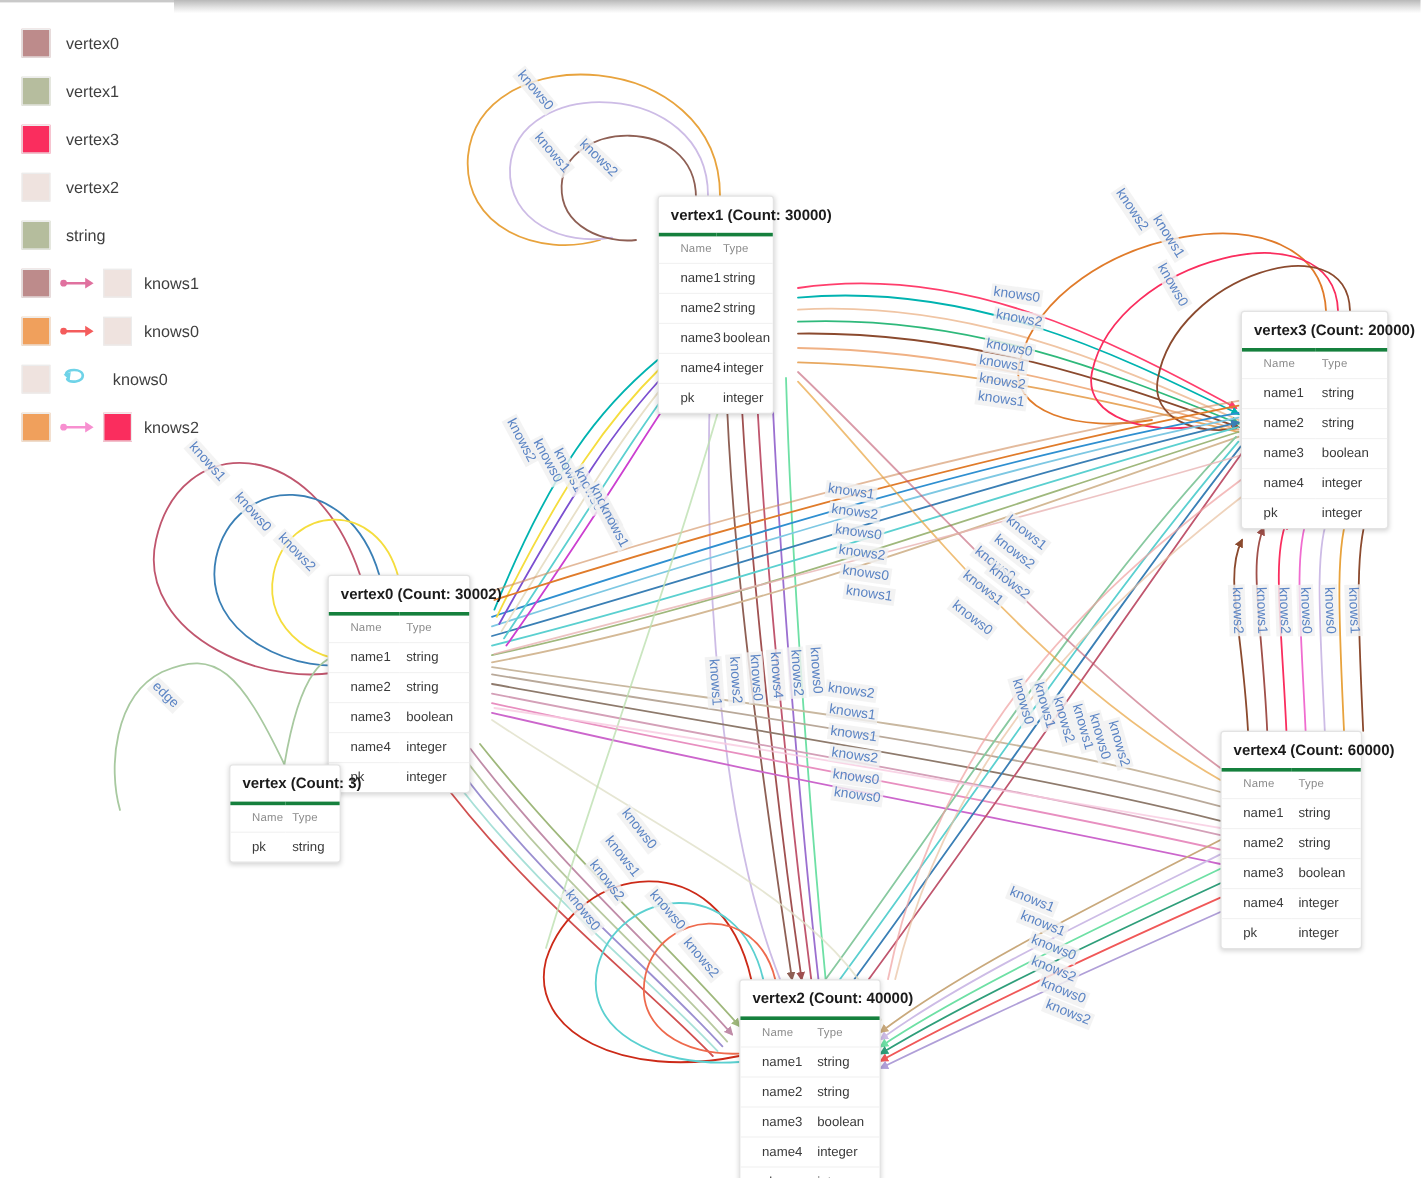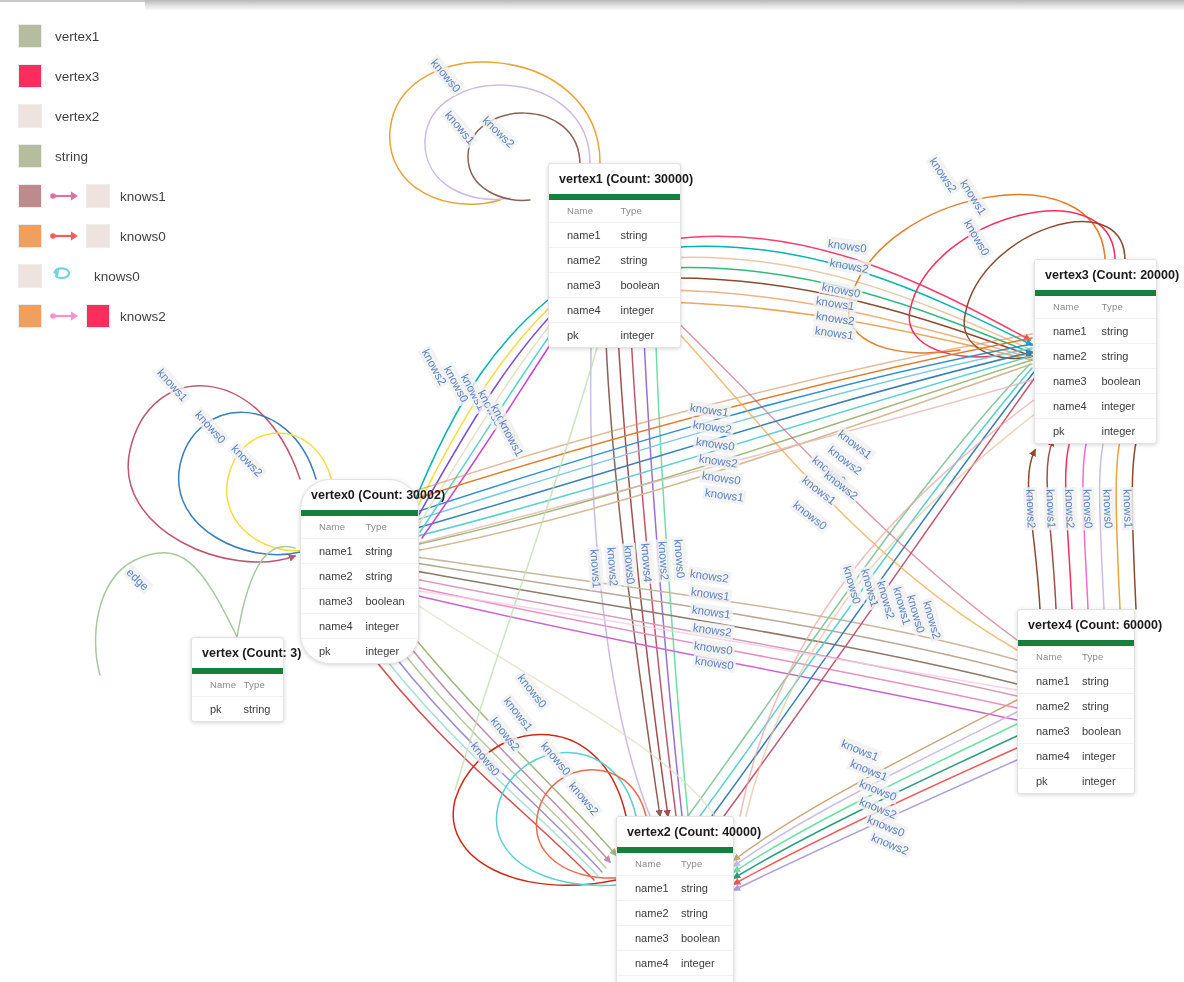--- a/index.html
+++ b/index.html
@@ -105,21 +105,21 @@
     border-collapse: collapse;
     width: 100%;
     table-layout: fixed;
   }
   .node th {
     font-size: 9.5px;
     font-weight: normal;
     color: #8a8a8a;
     text-align: left;
     padding: 5px 4px 6px 18px;
-    border-top: 6px solid #15803d;
+    border-top: 3px solid #15803d;
     letter-spacing: 0.2px;
   }
   .node th.col-type { padding-left: 6px; }
   .node td {
     font-size: 11px;
     color: #3a3a3a;
     text-align: left;
     padding: 6px 4px 6px 18px;
     border-top: 1px solid #f2f2f2;
     white-space: nowrap;
@@ -246,20 +246,24 @@
       <path d="M1040,410 C910,510 790,630 746,816" stroke="#e8c0a0" opacity="0.7"></path>
       <path d="M410,600 C560,700 700,760 734,850" stroke="#e0e0c8" opacity="0.8"></path>
       <path d="M605,320 C560,480 500,640 455,790" stroke="#bde0b0" opacity="0.8"></path>
       <path d="M1032,380 C860,430 700,470 412,545" stroke="#e8b4b4" opacity="0.8"></path>
       <path d="M1017,690 C840,660 620,620 412,590" stroke="#f7c9e0" opacity="0.8"></path>
     </g>
   </svg>
 
   <div id="legend">
       <div class="legend-row vertex">
+        <span class="swatch" style="background: rgb(189, 139, 139);"></span>
+        <span class="legend-label">vertex0</span>
+      </div>
+      <div class="legend-row vertex">
         <span class="swatch" style="background: rgb(182, 189, 158);"></span>
         <span class="legend-label">vertex1</span>
       </div>
       <div class="legend-row vertex">
         <span class="swatch" style="background: rgb(250, 45, 94);"></span>
         <span class="legend-label">vertex3</span>
       </div>
       <div class="legend-row vertex">
         <span class="swatch" style="background: rgb(239, 227, 223);"></span>
         <span class="legend-label">vertex2</span>
@@ -302,21 +306,21 @@
           <line x1="4" y1="10" x2="23" y2="10" stroke="#f78fd0" stroke-width="2.2"></line>
           <circle cx="4" cy="10" r="2.8" fill="#f78fd0"></circle>
           <path d="M22,5.5 L29,10 L22,14.5 Z" fill="#f78fd0"></path>
         </svg>
         <span class="swatch" style="background: rgb(250, 45, 94);"></span>
         <span class="legend-label">knows2</span>
       </div>
     </div>
 
   <div id="nodes-layer">
-      <div class="node" style="left: 548px; top: 163px; width: 133px;">
+      <div class="node" style="left: 548px; top: 163px; width: 97px;">
         <div class="node-title">vertex1 (Count: 30000)</div>
         <table>
           <thead>
             <tr>
               <th>Name</th>
               <th class="col-type">Type</th>
             </tr>
           </thead>
           <tbody>
             <tr>
@@ -368,21 +372,21 @@
               <td>name4</td>
               <td class="col-type">integer</td>
             </tr>
             <tr>
               <td>pk</td>
               <td class="col-type">integer</td>
             </tr>
           </tbody>
         </table>
       </div>
-      <div class="node" style="left: 300px; top: 479px; width: 119px; border-radius: 30px;">
+      <div class="node" style="left: 273px; top: 479px; width: 119px;">
         <div class="node-title">vertex0 (Count: 30002)</div>
         <table>
           <thead>
             <tr>
               <th>Name</th>
               <th class="col-type">Type</th>
             </tr>
           </thead>
           <tbody>
             <tr>

